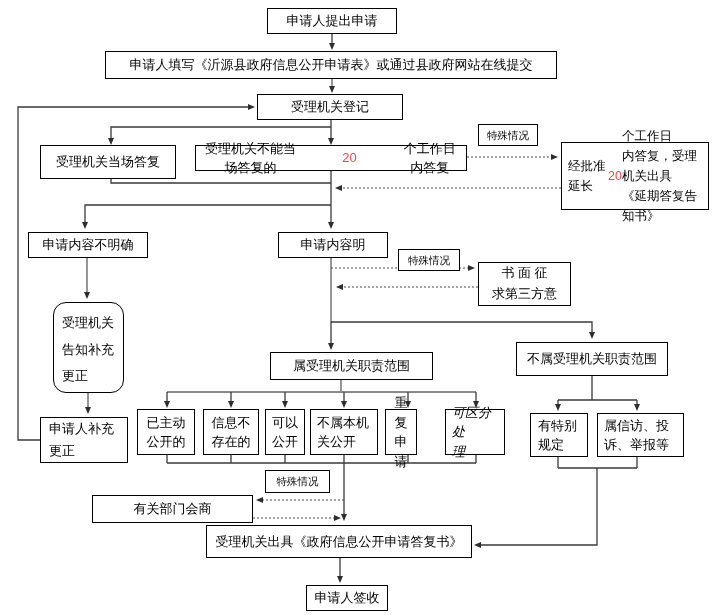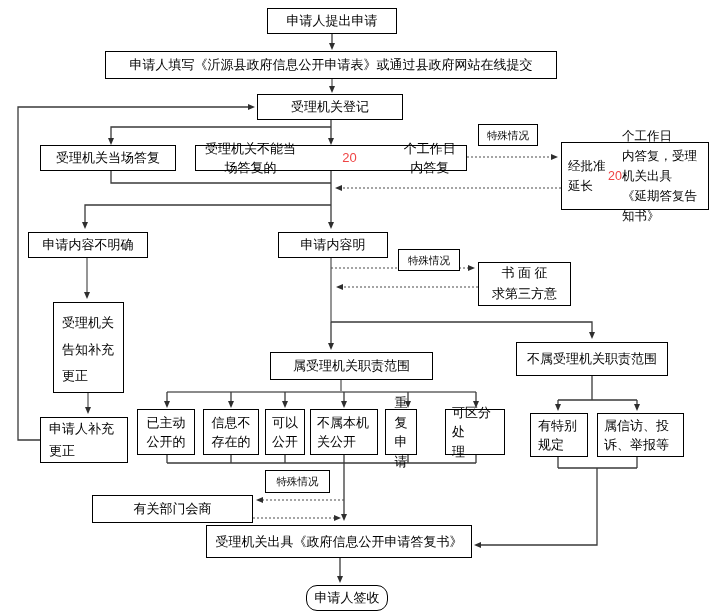--- a/index.html
+++ b/index.html
@@ -9,21 +9,21 @@
   svg.wires{position:absolute;left:0;top:0;z-index:1;pointer-events:none;}
   .s{stroke:#3a3a3a;stroke-width:1.3;fill:none;}
   .g{stroke:#8a8a8a;stroke-width:1.8;fill:none;}
   .d{stroke:#4a4a4a;stroke-width:1.1;fill:none;stroke-dasharray:2 2;}
   .node{position:absolute;z-index:2;box-sizing:border-box;background:#fff;
         border:1.5px solid #000;display:flex;align-items:center;justify-content:center;
         text-align:center;white-space:pre-line;font-size:13px;line-height:1.5;padding:2px 4px;}
   .node.left{justify-content:flex-start;text-align:left;}
   .label{border-width:1px;font-size:10.5px;line-height:1.2;padding:1px 2px;}
   .num{color:#ef4444;}
-  .lh2{line-height:2.05;align-items:flex-start;padding-top:7px;}
+  .lh2{line-height:2.05;align-items:flex-start;padding-top:7px;border-radius:13px;}
 </style>
 </head>
 <body>
 
 <div id="canvas">
 
   <svg class="wires" width="723" height="615" viewBox="0 0 723 615">
     <defs>
       <marker id="ah" markerUnits="userSpaceOnUse" markerWidth="8" markerHeight="7" refX="3" refY="3" orient="auto">
         <path d="M0,0 L7,3 L0,6 Z" fill="#2e2e2e"></path>
@@ -70,21 +70,21 @@
       <path class="d" d="M253,518 L337,518" marker-end="url(#ah)"></path>
     </g>
   </svg>
 
   <div class="node" style="left:267px;top:8px;width:130px;height:26px;">申请人提出申请</div>
 
   <div class="node" style="left:105px;top:51px;width:452px;height:28px;">申请人填写《沂源县政府信息公开申请表》或通过县政府网站在线提交</div>
 
   <div class="node" style="left:257px;top:94px;width:146px;height:26px;">受理机关登记</div>
 
-  <div class="node" style="left:40px;top:145px;width:136px;height:26px;">受理机关当场答复</div>
+  <div class="node" style="left:40px;top:145px;width:136px;height:34px;">受理机关当场答复</div>
 
   <div class="node" style="left:195px;top:145px;width:272px;height:26px;gap:41px;"><span>受理机关不能当场答复的</span><span class="num">20</span><span> 个工作日内答复</span></div>
 
   <div class="node label" style="left:478px;top:124px;width:60px;height:22px;">特殊情况</div>
 
   <div class="node left" style="left:561px;top:142px;width:148px;height:68px;padding:4px 6px;font-size:12.5px;line-height:1.6;"><span>经批准延长 </span><span class="num">20</span><span> 个工作日
 内答复，受理机关出具
 《延期答复告知书》</span></div>
 
   <div class="node" style="left:28px;top:232px;width:120px;height:26px;">申请内容不明确</div>
@@ -115,30 +115,30 @@
 
   <div class="node" style="left:265px;top:409px;width:40px;height:46px;">可以
 公开</div>
 
   <div class="node left" style="left:310px;top:409px;width:68px;height:46px;padding-left:6px;">不属本机
 关公开</div>
 
   <div class="node" style="left:385px;top:409px;width:32px;height:46px;">重 复
 申请</div>
 
-  <div class="node left" style="left:445px;top:409px;width:60px;height:46px;padding-left:6px;">可区分处
+  <div class="node left" style="left:445px;top:409px;width:60px;height:46px;padding-left:6px;font-style:italic;">可区分处
 理</div>
 
   <div class="node left" style="left:530px;top:413px;width:58px;height:44px;padding-left:7px;">有特别
 规定</div>
 
   <div class="node left" style="left:597px;top:413px;width:87px;height:44px;padding-left:6px;">属信访、投
 诉、举报等</div>
 
   <div class="node label" style="left:265px;top:470px;width:65px;height:23px;">特殊情况</div>
 
   <div class="node" style="left:92px;top:495px;width:161px;height:28px;">有关部门会商</div>
 
   <div class="node" style="left:206px;top:525px;width:266px;height:33px;">受理机关出具《政府信息公开申请答复书》</div>
 
-  <div class="node" style="left:306px;top:585px;width:82px;height:26px;border-radius:11px;">申请人签收</div>
+  <div class="node" style="left:306px;top:585px;width:82px;height:26px;">申请人签收</div>
 
 </div>
 
 </body></html>

